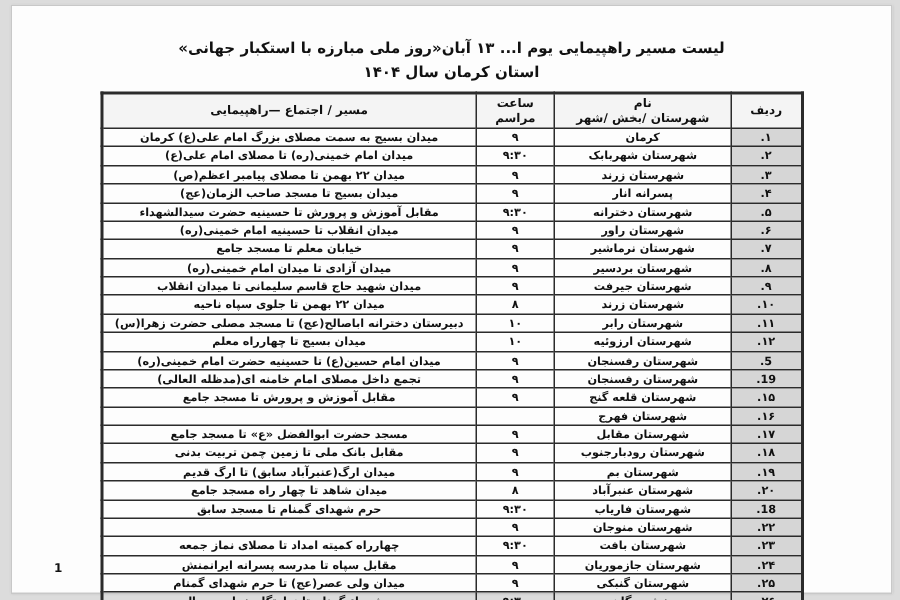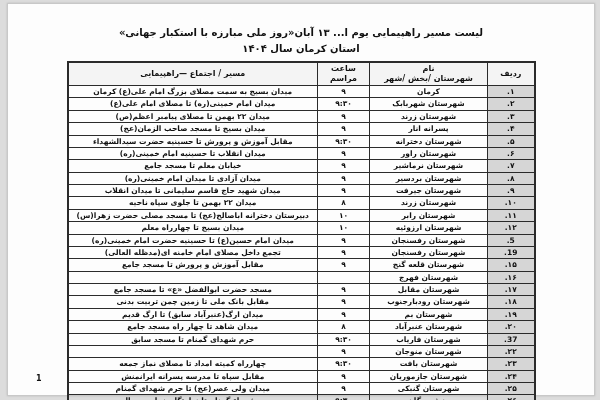--- a/index.html
+++ b/index.html
@@ -217,21 +217,21 @@
           <td>۹</td>
           <td>میدان ارگ(عنبرآباد سابق) تا ارگ قدیم</td>
         </tr>
         <tr>
           <td class="no-cell">۲۰.</td>
           <td>شهرستان عنبرآباد</td>
           <td>۸</td>
           <td>میدان شاهد تا چهار راه مسجد جامع</td>
         </tr>
         <tr>
-          <td class="no-cell">37.</td>
+          <td class="no-cell">18.</td>
           <td>شهرستان فاریاب</td>
           <td>۹:۳۰</td>
           <td>حرم شهدای گمنام تا مسجد سابق</td>
         </tr>
         <tr>
           <td class="no-cell">۲۲.</td>
           <td>شهرستان منوجان</td>
           <td>۹</td>
           <td></td>
         </tr>

